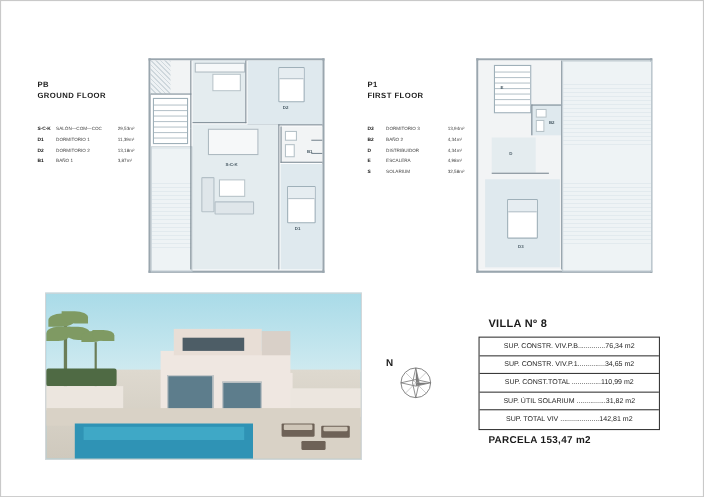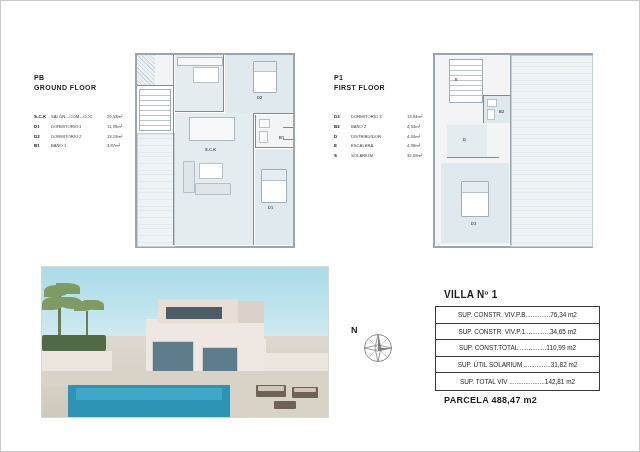--- a/index.html
+++ b/index.html
@@ -363,25 +363,25 @@
       <circle cx="20" cy="20" r="18" fill="none" stroke="#6b6b6b" stroke-width="1"></circle>
       <path d="M20 2 L24 20 L20 38 L16 20 Z" fill="none" stroke="#6b6b6b" stroke-width="0.9"></path>
       <path d="M2 20 L20 16 L38 20 L20 24 Z" fill="none" stroke="#6b6b6b" stroke-width="0.9"></path>
       <path d="M20 2 L24 20 L20 20 Z" fill="#7a7a7a"></path>
       <path d="M38 20 L20 24 L20 20 Z" fill="#7a7a7a"></path>
       <line x1="7" y1="7" x2="33" y2="33" stroke="#9a9a9a" stroke-width="0.6"></line>
       <line x1="33" y1="7" x2="7" y2="33" stroke="#9a9a9a" stroke-width="0.6"></line>
     </svg>
   </div>
 
-  <div class="villa-title">VILLA Nº 1</div>
+  <div class="villa-title">VILLA Nº 8</div>
 
   <div class="table">
     <div class="trow">SUP. CONSTR. VIV.P.B..............76,34 m2</div>
     <div class="trow">SUP. CONSTR. VIV.P.1..............34,65 m2</div>
     <div class="trow">SUP. CONST.TOTAL ...............110,99 m2</div>
     <div class="trow">SUP. ÚTIL SOLARIUM ...............31,82 m2</div>
     <div class="trow">SUP. TOTAL VIV ....................142,81 m2</div>
   </div>
 
-  <div class="parcela">PARCELA 488,47 m2</div>
+  <div class="parcela">PARCELA 153,47 m2</div>
 
 </div>
 
 </body></html>

